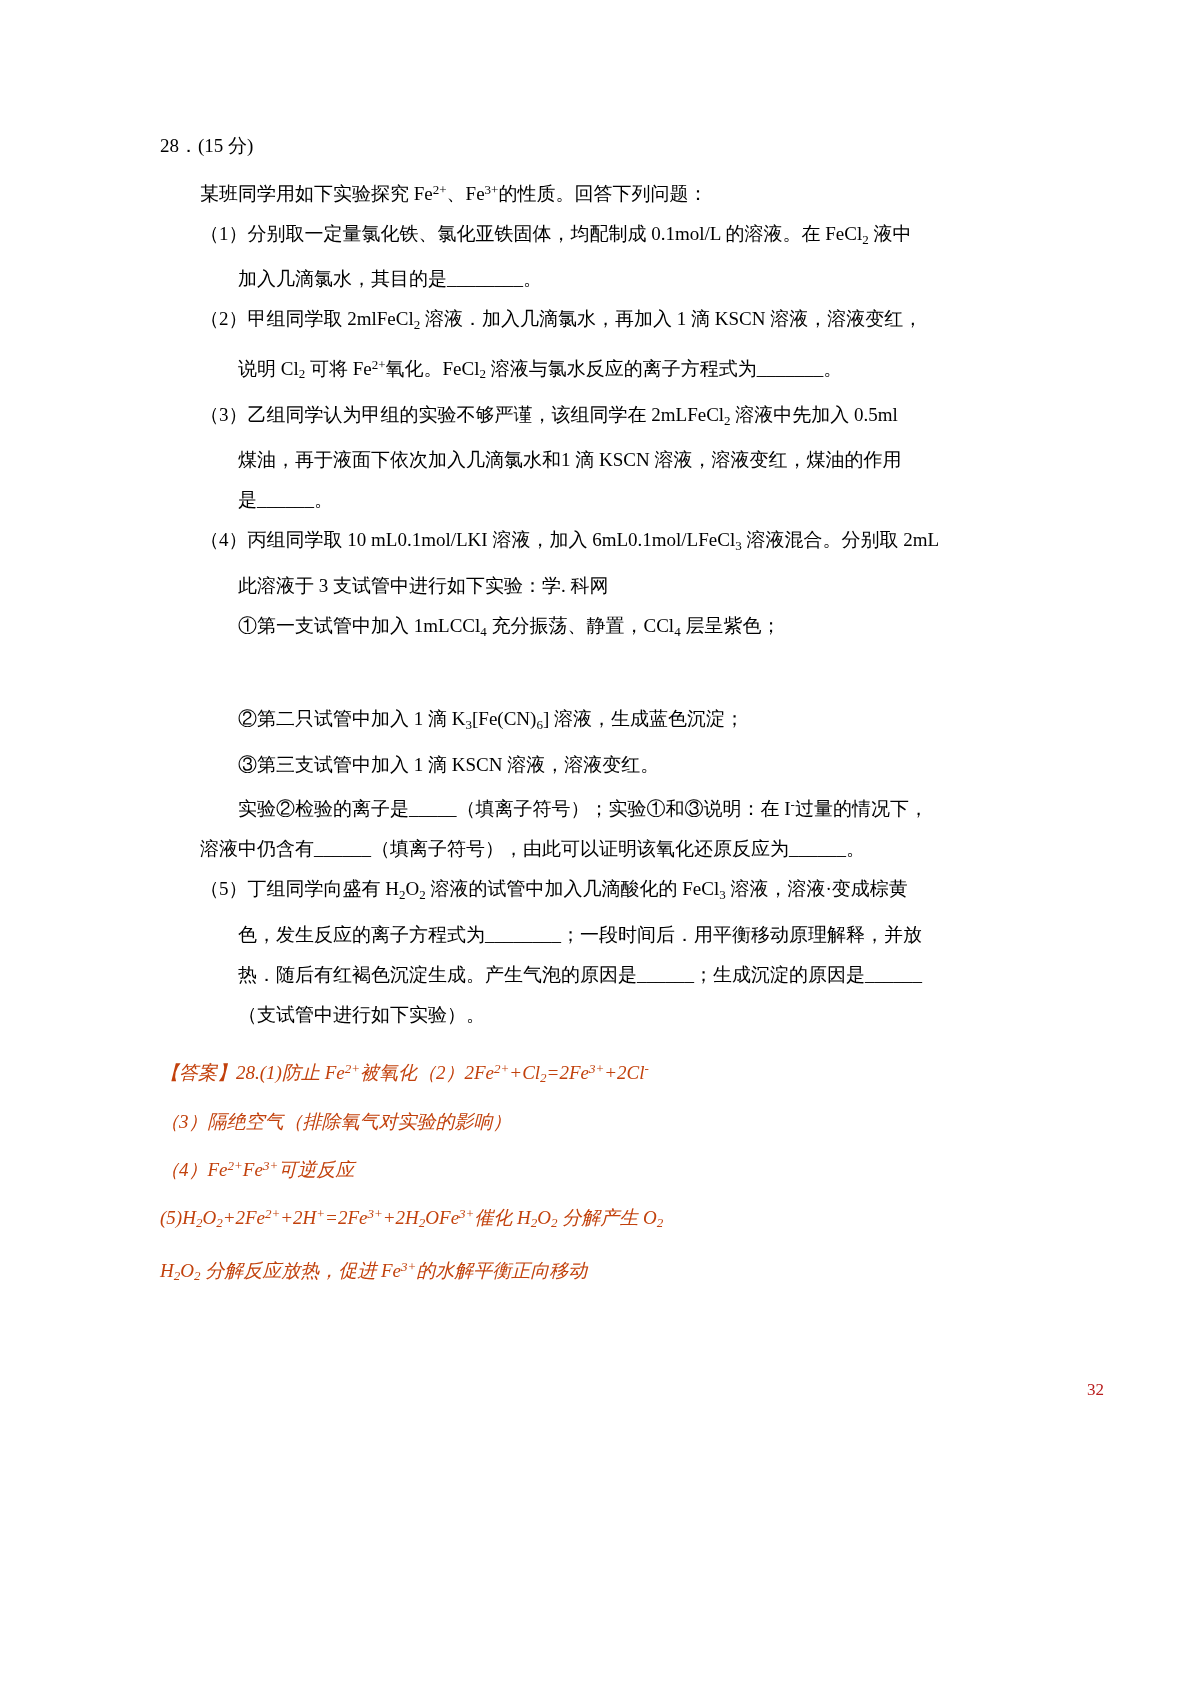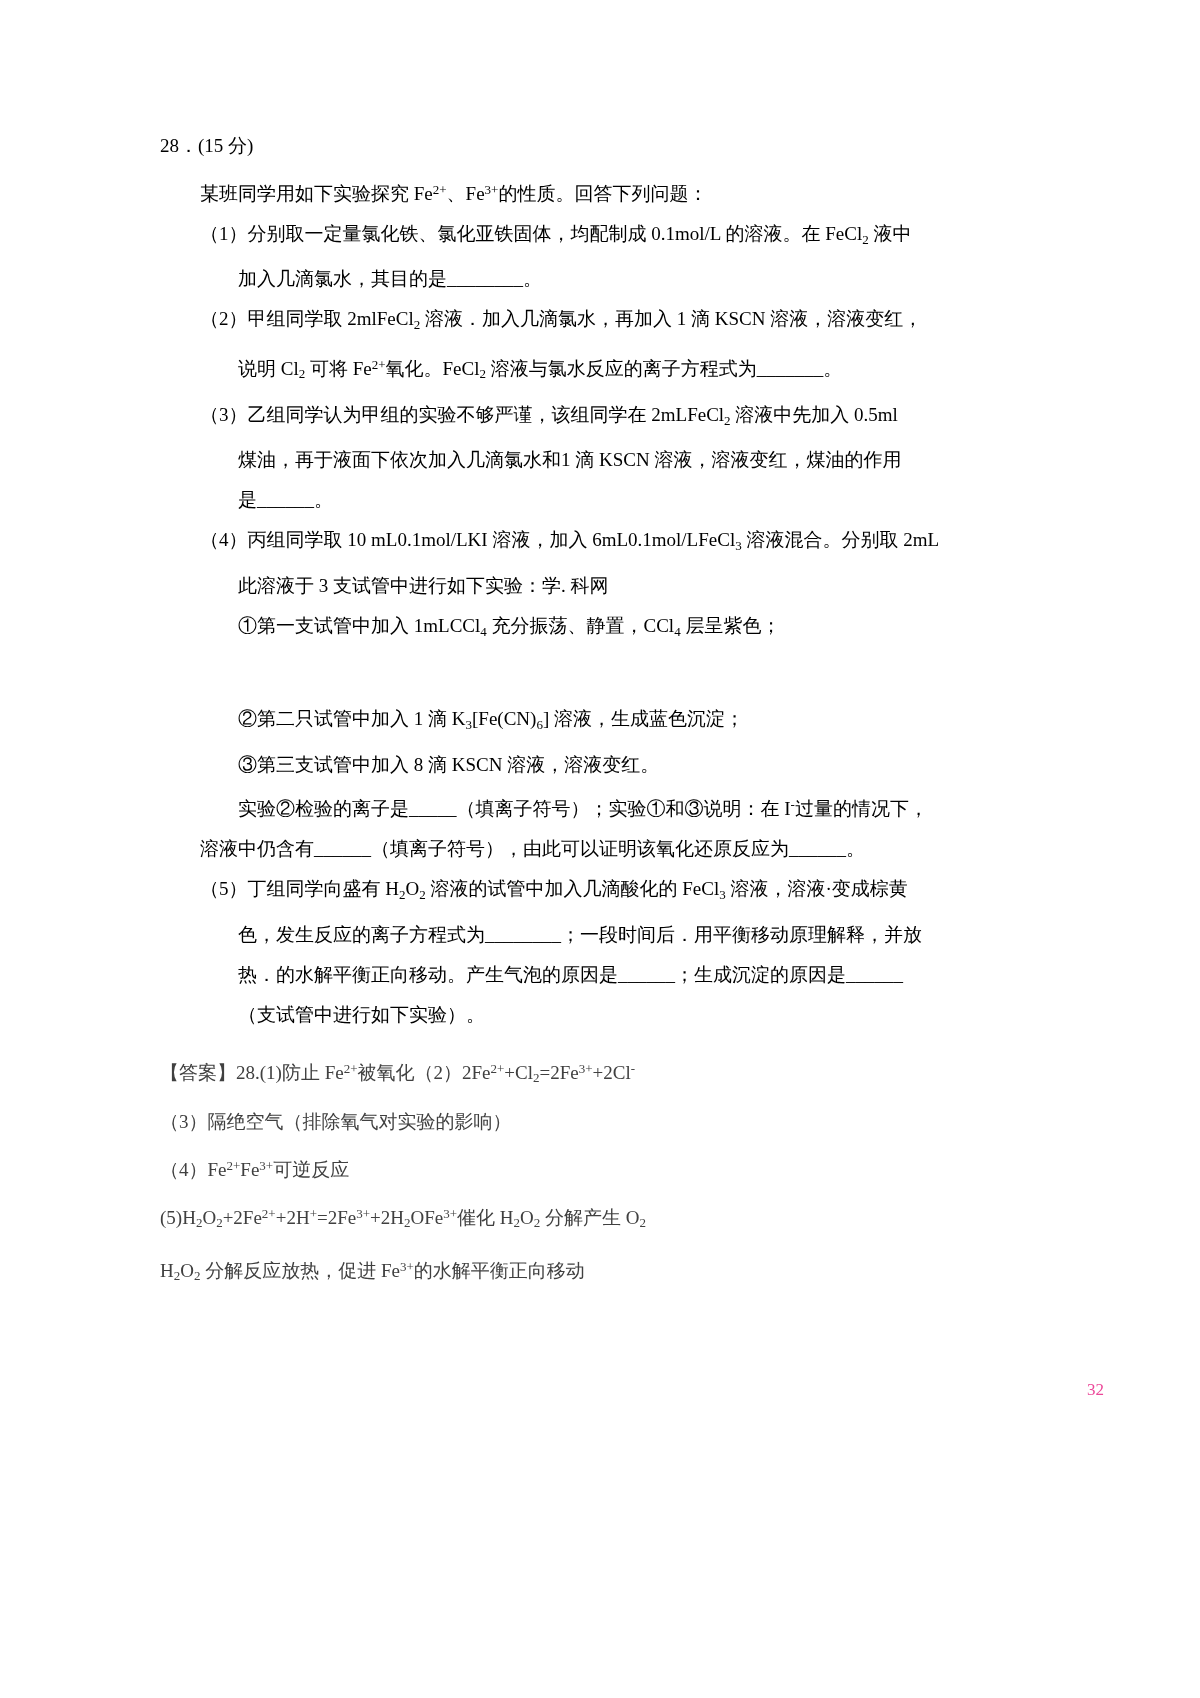--- a/index.html
+++ b/index.html
@@ -46,33 +46,34 @@
     text-indent: -38px;
   }
   .hang-narrow {
     margin-left: 40px;
     padding-left: 34px;
     text-indent: -34px;
   }
   .sub { font-size: 13px; vertical-align: -0.28em; }
   .sup { font-size: 13px; vertical-align: 0.45em; }
   .ans {
-    color: #404040;
+    color: #c2410c;
     font-size: 19px;
     line-height: 44px;
+    font-style: italic;
   }
   .ans-block {
     margin-top: 12px;
   }
   .pagenum {
     position: absolute;
     right: 96px;
     bottom: 68px;
     font-size: 17px;
-    color: #ec4899;
+    color: #b91c1c;
     font-family: "Liberation Serif", serif;
   }
 </style>
 </head>
 <body>
 
 <div class="page">
   <div class="content">
 
     <div class="q-head">
@@ -114,37 +115,37 @@
       此溶液于 3 支试管中进行如下实验：学. 科网
     </div>
     <div class="para indent2" style="margin-left:78px">
       ①第一支试管中加入 1mLCCl<span class="sub">4</span> 充分振荡、静置，CCl<span class="sub">4</span> 层呈紫色；
     </div>
     <div class="para indent2" style="margin-left:78px; height:48px">&nbsp;</div>
     <div class="para indent2" style="margin-left:78px">
       ②第二只试管中加入 1 滴 K<span class="sub">3</span>[Fe(CN)<span class="sub">6</span>] 溶液，生成蓝色沉淀；
     </div>
     <div class="para indent2" style="margin-left:78px">
-      ③第三支试管中加入 8 滴 KSCN 溶液，溶液变红。
+      ③第三支试管中加入 1 滴 KSCN 溶液，溶液变红。
     </div>
     <div class="para indent2" style="margin-left:78px">
       实验②检验的离子是_____（填离子符号）；实验①和③说明：在 I<span class="sup">-</span>过量的情况下，
     </div>
     <div class="para indent2" style="margin-left:40px">
       溶液中仍含有______（填离子符号），由此可以证明该氧化还原反应为______。
     </div>
 
     <div class="para hang">
       （5）丁组同学向盛有 H<span class="sub">2</span>O<span class="sub">2</span> 溶液的试管中加入几滴酸化的 FeCl<span class="sub">3</span> 溶液，溶液·变成棕黄
     </div>
     <div class="para indent2" style="margin-left:78px">
       色，发生反应的离子方程式为________；一段时间后．用平衡移动原理解释，并放
     </div>
     <div class="para indent2" style="margin-left:78px">
-      热．的水解平衡正向移动。产生气泡的原因是______；生成沉淀的原因是______
+      热．随后有红褐色沉淀生成。产生气泡的原因是______；生成沉淀的原因是______
     </div>
     <div class="para indent2" style="margin-left:78px">
       （支试管中进行如下实验）。
     </div>
 
     <div class="ans-block">
       <div class="ans">
         【答案】28.(1)防止 Fe<span class="sup">2+</span>被氧化（2）2Fe<span class="sup">2+</span>+Cl<span class="sub">2</span>=2Fe<span class="sup">3+</span>+2Cl<span class="sup">-</span>
       </div>
       <div class="ans">

